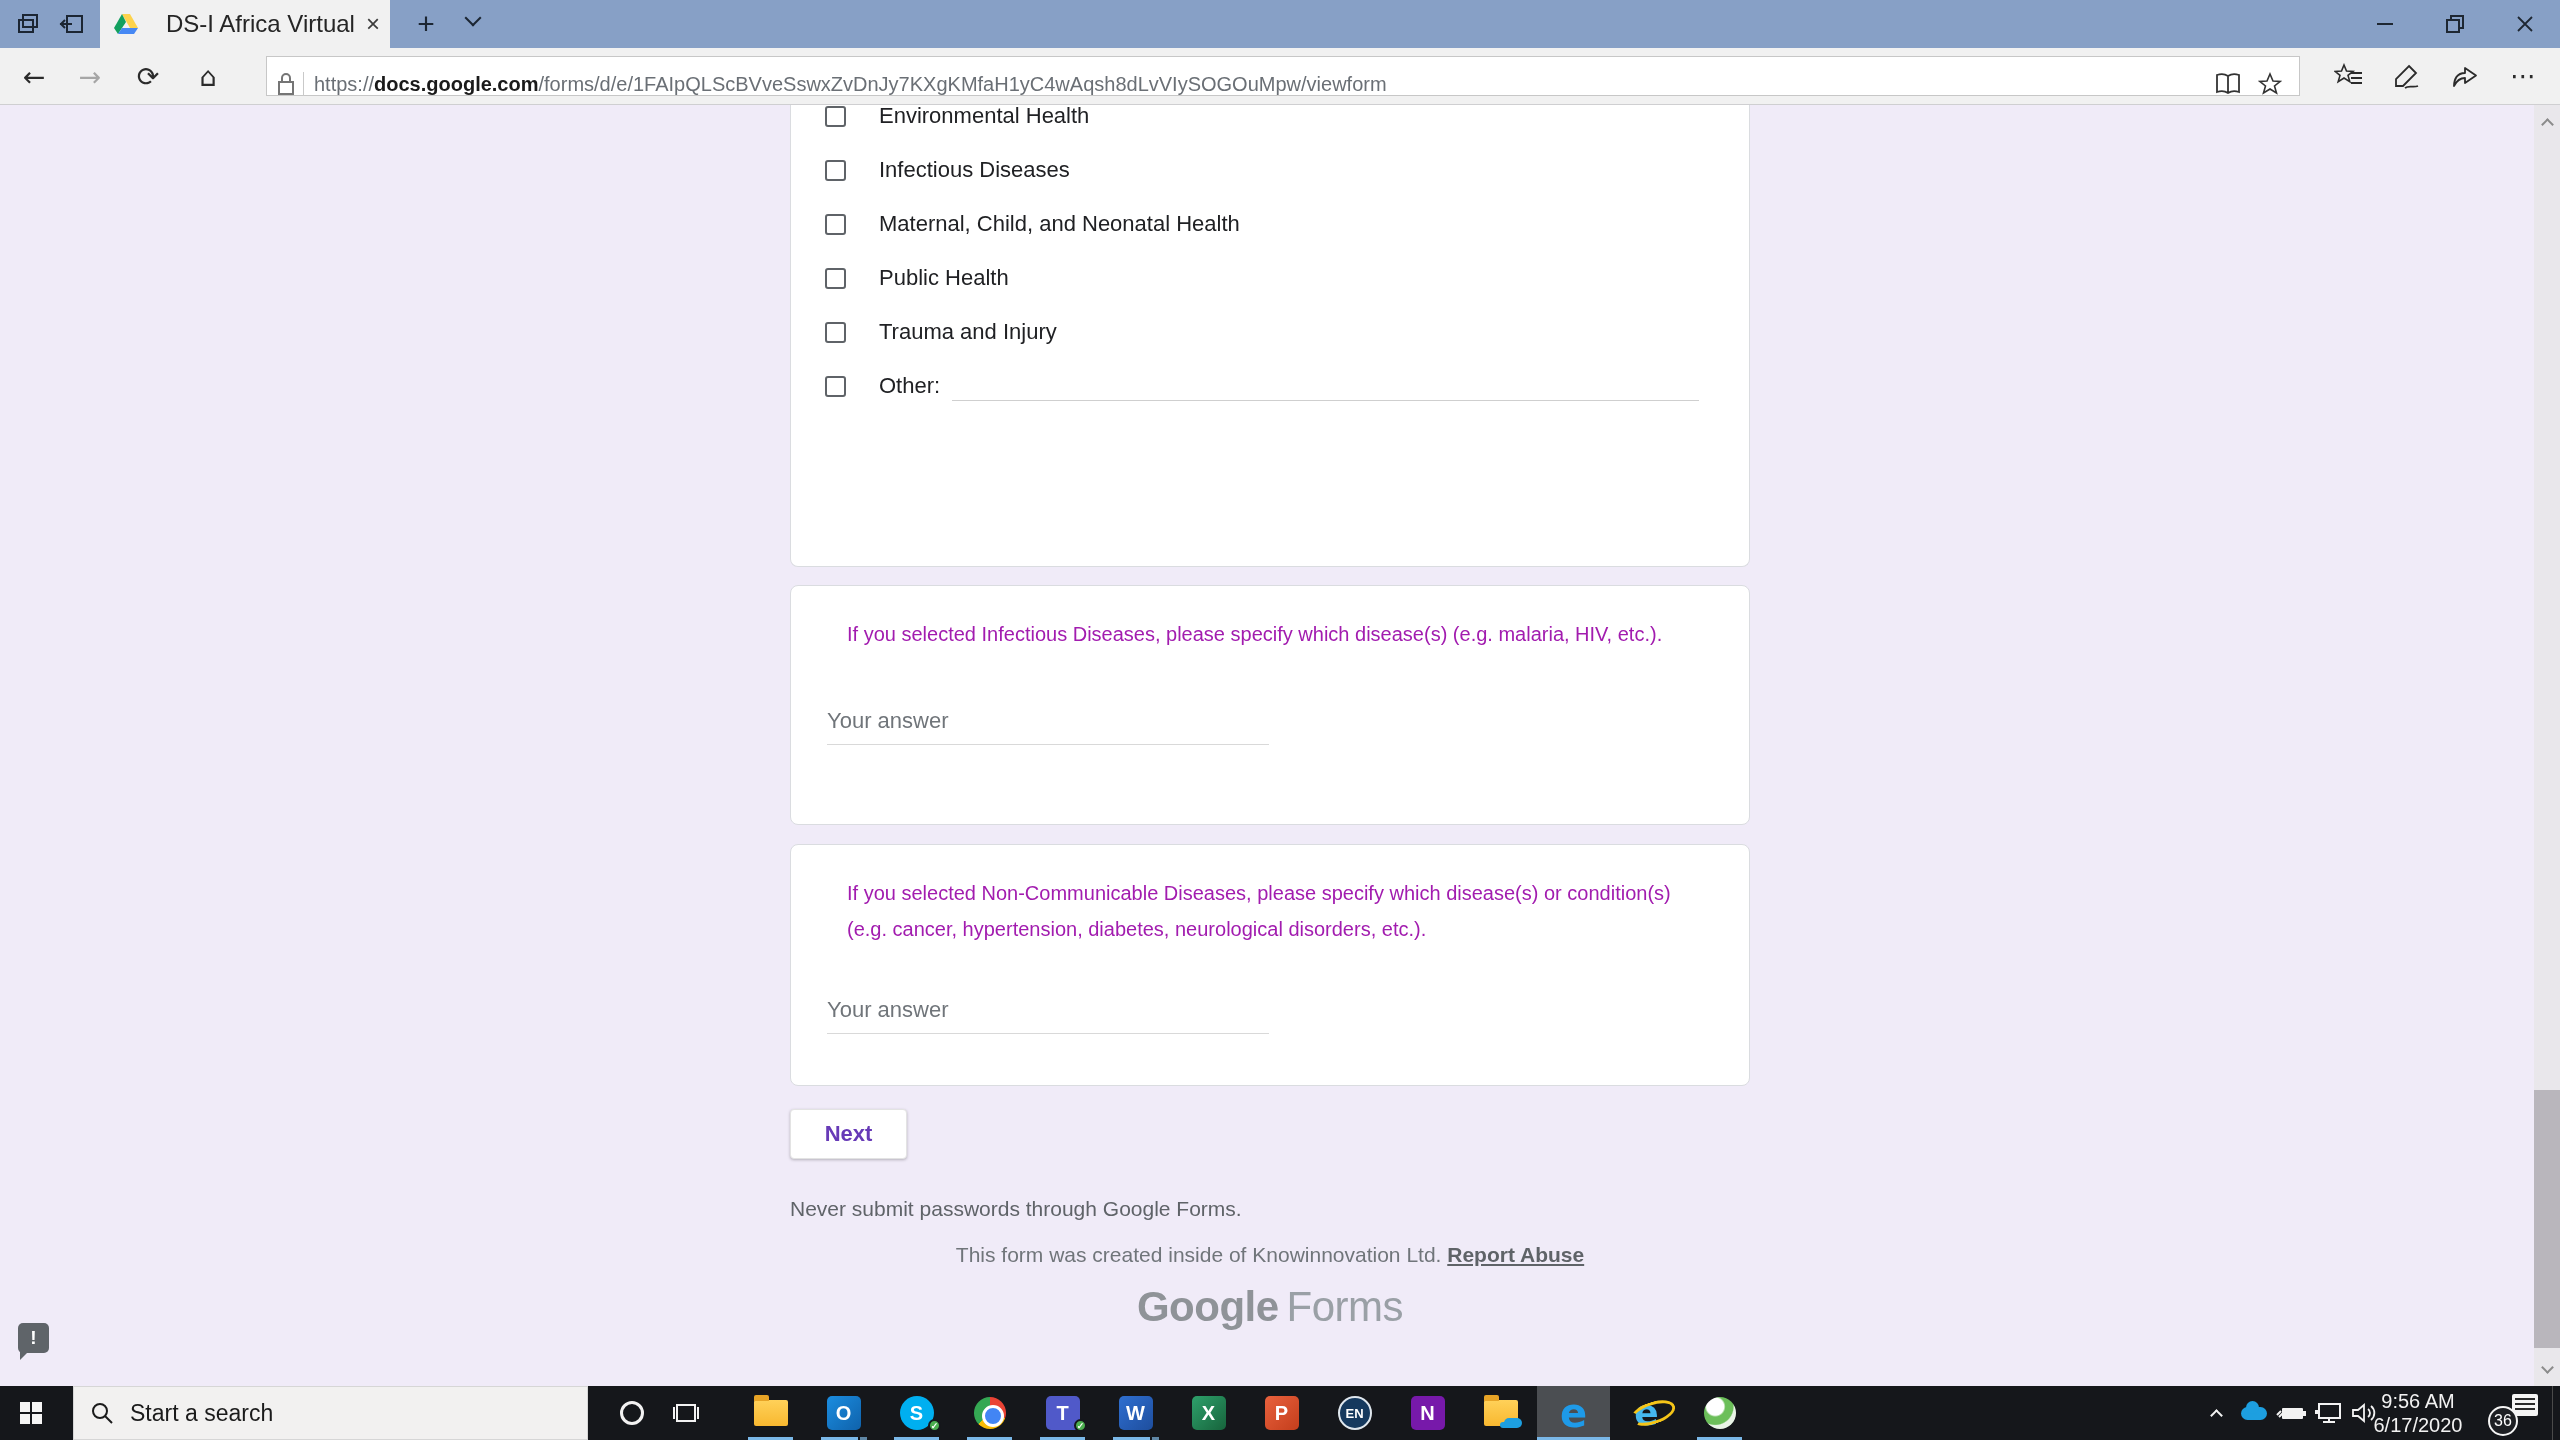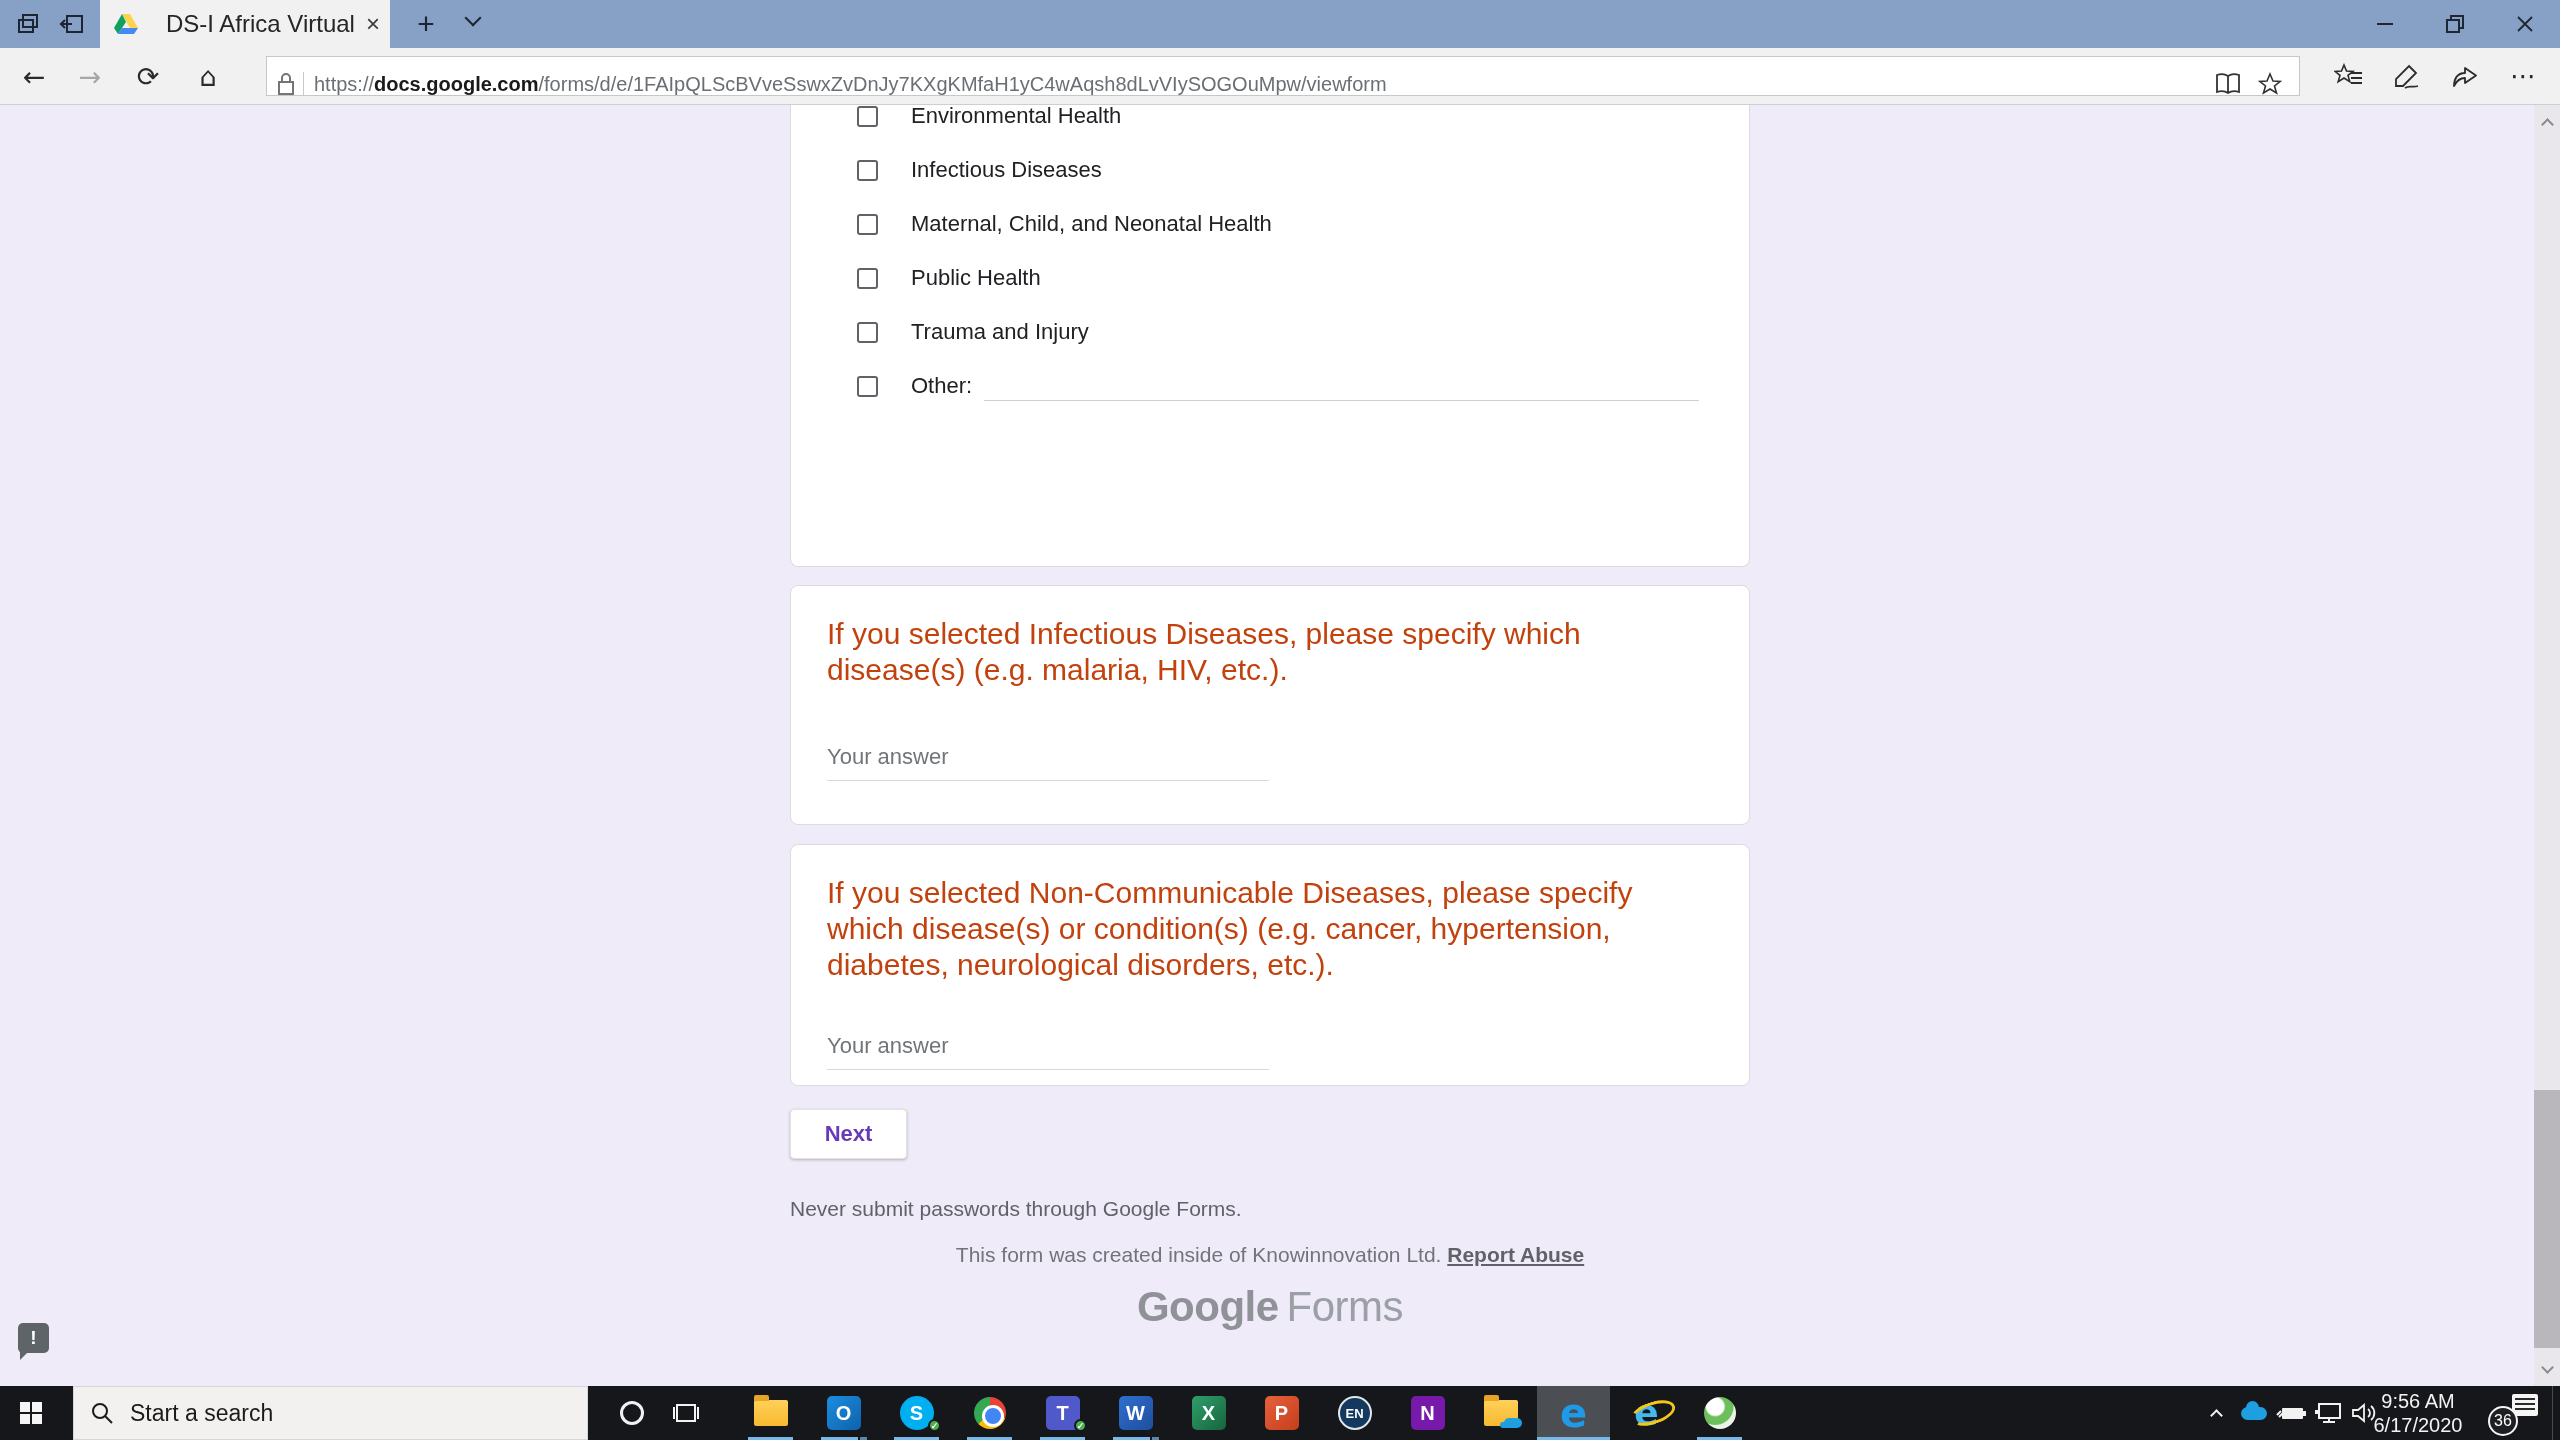--- a/index.html
+++ b/index.html
@@ -28,28 +28,28 @@
   .url-text b { color:#1a1a1a; font-weight:bold; }
   .urlbox .right-ico { width:42px; display:flex; align-items:center; justify-content:center; color:#333; cursor:pointer; }
   .tool-right { position:absolute; right:8px; top:0; height:56px; display:flex; align-items:center; }
   .tool-right .tri { width:58px; height:56px; display:flex; align-items:center; justify-content:center; color:#2b2b2b; font-family:"DejaVu Sans", sans-serif; font-size:26px; cursor:pointer; }
 
   
   .viewport { position:absolute; left:0; top:105px; width:2560px; height:1281px; background:#f0ebf8; overflow:hidden; }
   .col { position:absolute; left:790px; top:0; width:960px; }
   .card { background:#fff; border:1px solid #dadce0; border-radius:8px; position:absolute; width:960px; }
   .card1 { top:0; height:462px; border-top:none; border-radius:0 0 8px 8px; overflow:hidden; }
-  .cb-rows { margin-top:-16px;padding-left:32px; }
+  .cb-rows { margin-top:-16px; }
   .cb-row { height:54px; display:flex; align-items:center; padding-left:34px; cursor:pointer; }
   .cb { width:21px; height:21px; border:2px solid #5f6368; border-radius:3px; background:#fff; flex:0 0 auto; }
   .cb-label { font-size:22px; color:#202124; margin-left:33px; }
   .other-line { flex:1; margin-left:12px; margin-right:50px; border-bottom:1px solid #cfcfcf; height:30px; }
   .card2 { top:480px; height:240px; }
   .card3 { top:739px; height:242px; }
-  .q-text { font-size:30px; line-height:36px; color:#c2410c; padding:30px 36px 0 36px; }
+  .q-text { font-size:20px; line-height:36px; color:#a21caf; padding:30px 36px 0 56px; }
   .answer { margin:0 0 0 36px; width:442px; border-bottom:1px solid #d9d9d9; padding-bottom:10px; cursor:text; }
   .card2 .answer { margin-top:56px; }
   .card3 .answer { margin-top:50px; }
   .answer span { font-size:22px; color:#70757a; }
   .next-btn { position:absolute; left:0; top:1004px; width:117px; height:50px; background:#fff; border:1px solid #e3e3e3; border-radius:4px; box-shadow:0 1px 3px rgba(0,0,0,.25); font-family:"Liberation Sans", sans-serif; font-size:22px; font-weight:bold; color:#673ab7; cursor:pointer; }
   .pw-warning { position:absolute; left:0; top:1092px; font-size:21px; color:#5f6368; }
   .created-line { position:absolute; left:0; top:1138px; width:960px; text-align:center; font-size:21px; color:#70757a; }
   .created-line a { color:#5f6368; font-weight:bold; text-decoration:underline; cursor:pointer; }
   .gf-logo { position:absolute; left:0; top:1178px; width:960px; text-align:center; font-size:42px; letter-spacing:-0.5px; }
   .gf-logo .g1 { color:#8f9398; font-weight:bold; }

